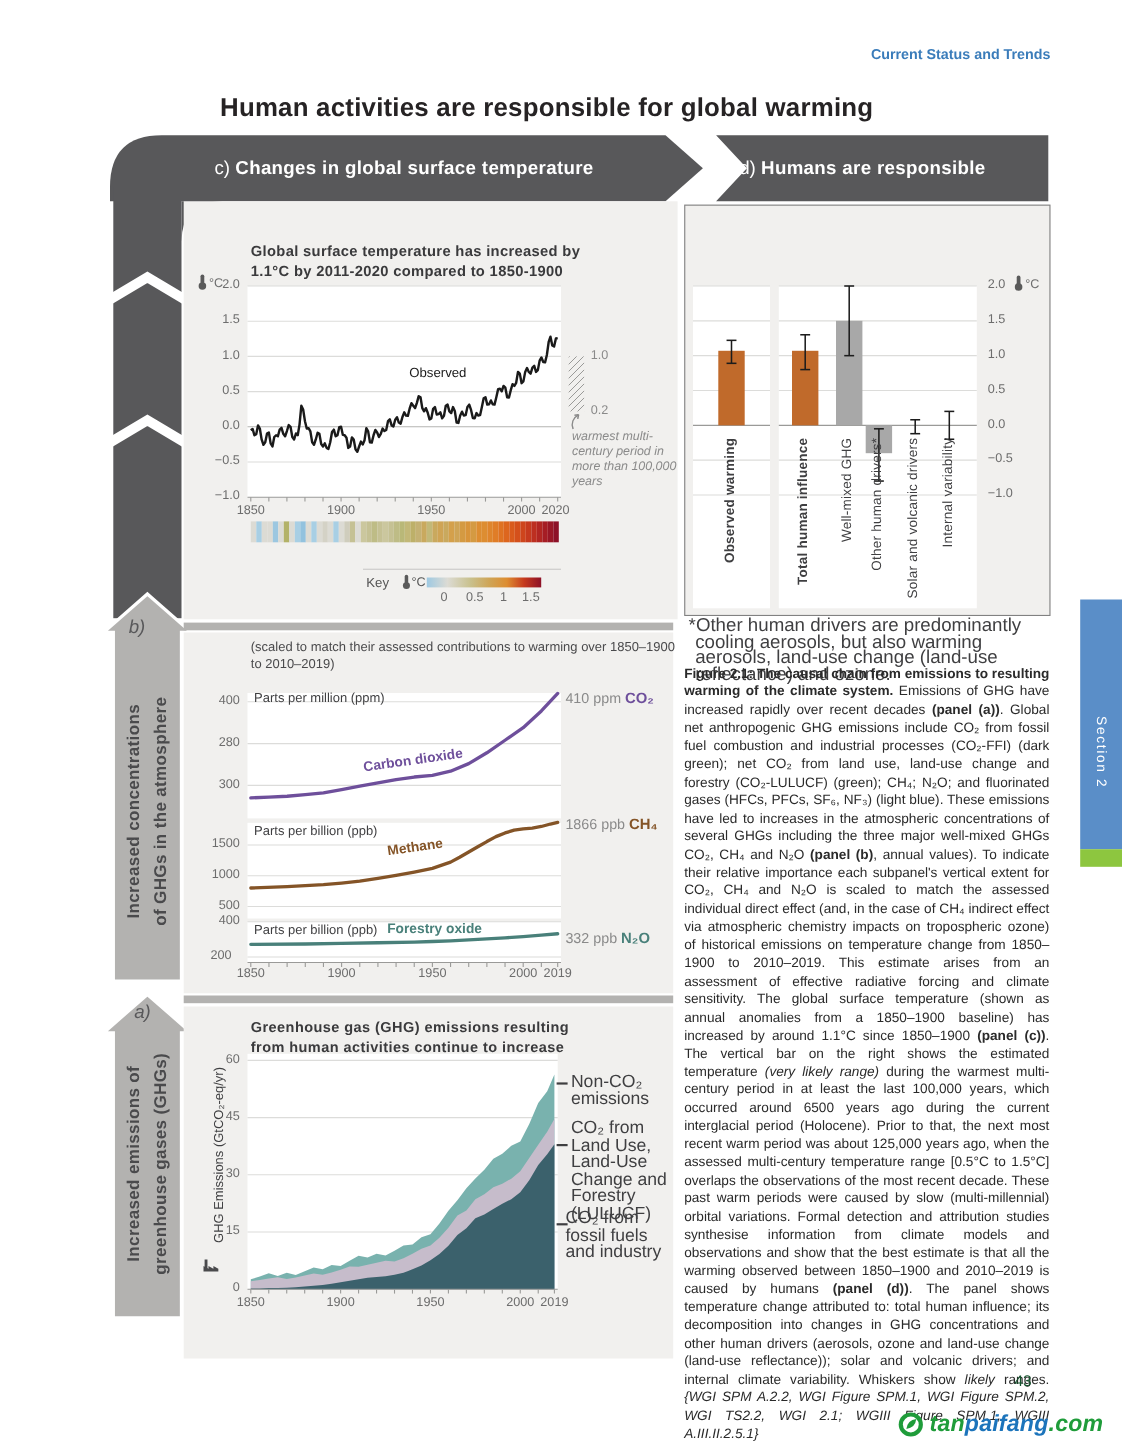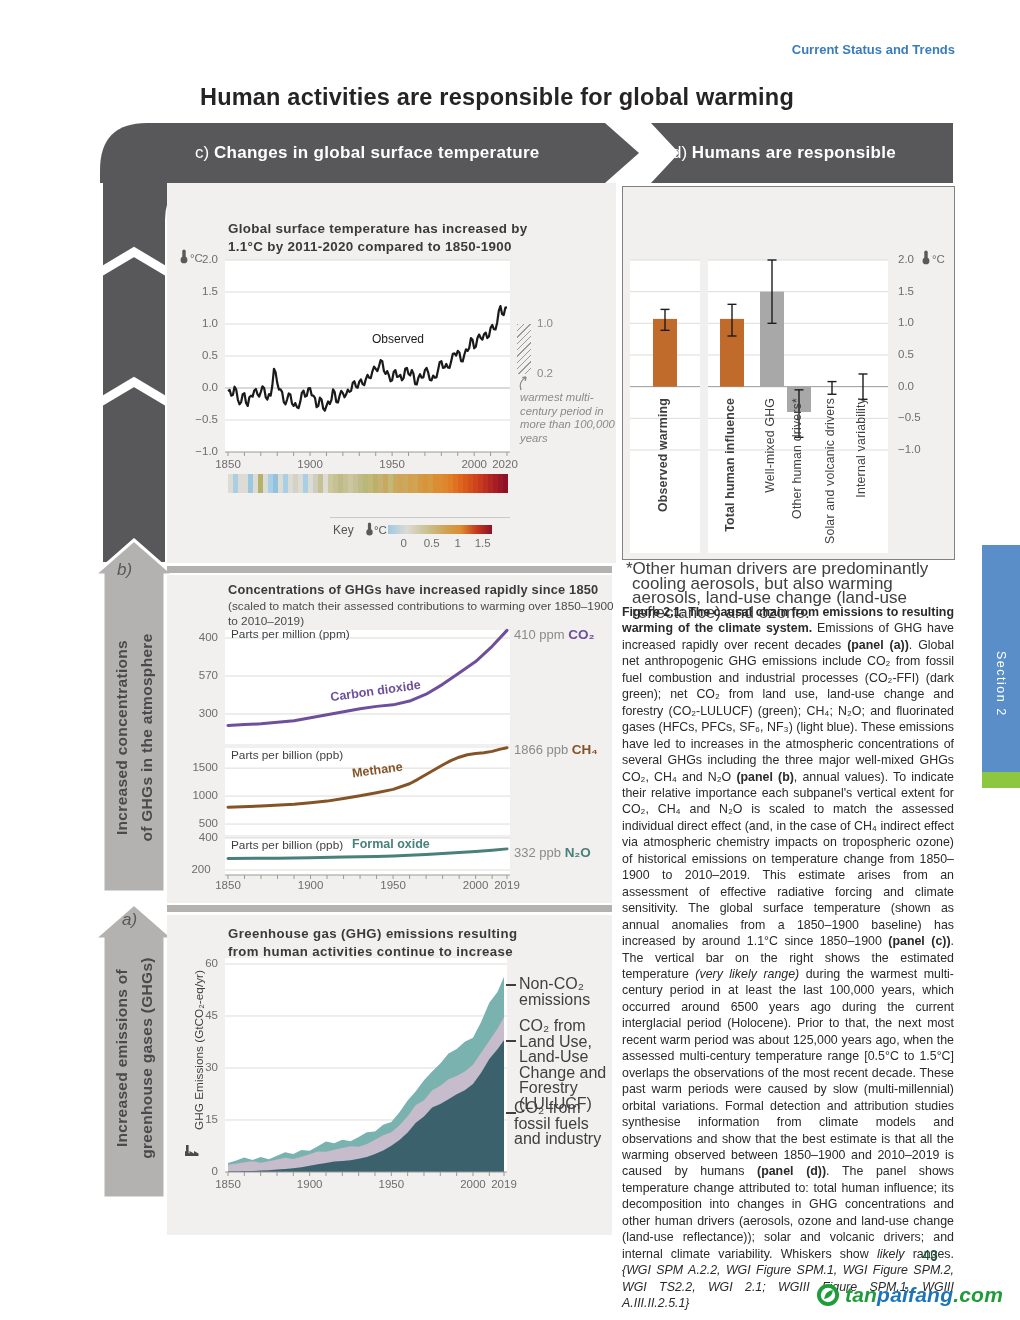--- a/index.html
+++ b/index.html
@@ -258,21 +258,20 @@
   </svg>
   <div class="tick" style="left:932px;top:253px;">°C</div>
   <div class="footnote">*Other human drivers are predominantly cooling aerosols, but also warming aerosols, land-use change (land-use reflectance) and ozone.</div>
 
   <div class="sec-label" style="left:117px;top:560px;">b)</div>
   <div class="rot90 arrow-text" style="left:109px;top:890px;width:305px;">
     <div>Increased concentrations</div>
     <div>of GHGs in the atmosphere</div>
   </div>
   <div class="ptitle" style="left:228px;top:581px;font-size:12.8px;letter-spacing:.2px;">
-    <div>Concentrations of GHGs have increased rapidly since 1850</div>
     <div class="psub" style="white-space:normal;width:396px;">(scaled to match their assessed contributions to warming over 1850–1900 to 2010–2019)</div>
   </div>
   <svg id="svg-conc" style="left:225px;top:622px;" width="285" height="262">
       <rect x="0" y="8" width="285" height="114" fill="#fff"></rect>
       <line x1="0" y1="15.98" x2="285" y2="15.98" stroke="#dcdcda" stroke-width="1"></line>
       <line x1="0" y1="53.98" x2="285" y2="53.98" stroke="#dcdcda" stroke-width="1"></line>
       <line x1="0" y1="91.98" x2="285" y2="91.98" stroke="#dcdcda" stroke-width="1"></line>
       <polyline points="3,103.38 19.50887573964497,102.62 36.01775147928994,101.86 52.52662721893491,100.34 69.03550295857988,98.82 85.54437869822485,95.78 102.05325443786982,92.74 118.56213017751479,89.7 135.07100591715977,86.66 151.57988165680473,84.38 168.0887573964497,82.86 184.5976331360947,79.06 201.10650887573965,72.22 217.6153846153846,62.34 234.12426035502958,50.94 250.63313609467457,39.54 267.14201183431953,24.34 282,8.38" fill="none" stroke="#6e4f9b" stroke-width="3" stroke-linecap="round" stroke-linejoin="round"></polyline>
       <rect x="0" y="126" width="285" height="87" fill="#fff"></rect>
       <line x1="0" y1="146.12853470437017" x2="285" y2="146.12853470437017" stroke="#dcdcda" stroke-width="1"></line>
@@ -301,21 +300,21 @@
       <line x1="234.12426035502958" y1="253" x2="234.12426035502958" y2="257" stroke="#9a9a98" stroke-width="1"></line>
       <line x1="250.63313609467457" y1="253" x2="250.63313609467457" y2="257" stroke="#9a9a98" stroke-width="1"></line>
       <line x1="267.14201183431953" y1="253" x2="267.14201183431953" y2="257" stroke="#9a9a98" stroke-width="1"></line>
       <line x1="282" y1="253" x2="282" y2="257" stroke="#9a9a98" stroke-width="1"></line>
     </svg>
   <div class="small-lab" style="left:231px;top:627px;">Parts per million (ppm)</div>
   <div class="small-lab" style="left:231px;top:748px;">Parts per billion (ppb)</div>
   <div class="small-lab" style="left:231px;top:838px;">Parts per billion (ppb)</div>
   <div class="series-lab gas-name" style="left: 330px; top: 684px; transform: rotate(-8deg); color: rgb(110, 79, 155);">Carbon dioxide</div>
   <div class="series-lab gas-name" style="left: 352px; top: 763px; transform: rotate(-8deg); color: rgb(132, 84, 39);">Methane</div>
-  <div class="series-lab gas-name" style="left: 352px; top: 837px; color: rgb(73, 128, 122);">Formal oxide</div>
+  <div class="series-lab gas-name" style="left: 352px; top: 837px; color: rgb(73, 128, 122);">Forestry oxide</div>
   <div class="end-lab" style="left:514px;top:627px;">
     <span>410 ppm</span> <span class="gas gas-sym" style="color: rgb(110, 79, 155);">CO₂</span>
   </div>
   <div class="end-lab" style="left:514px;top:742px;">
     <span>1866 ppb</span> <span class="gas gas-sym" style="color: rgb(132, 84, 39);">CH₄</span>
   </div>
   <div class="end-lab" style="left:514px;top:845px;">
     <span>332 ppb</span> <span class="gas gas-sym" style="color: rgb(73, 128, 122);">N₂O</span>
   </div>
 
@@ -404,21 +403,21 @@
     <div class="tick " style="left: 898px; top: 379.66px;">0.0</div>
     <div class="tick " style="left: 898px; top: 411.325px;">−0.5</div>
     <div class="tick " style="left: 898px; top: 442.99px;">−1.0</div>
     <div class="vlabel vb" style="left: 656px; top: 398px;">Observed warming</div>
     <div class="vlabel vb" style="left: 723px; top: 398px;">Total human influence</div>
     <div class="vlabel" style="left: 763px; top: 398px;">Well-mixed GHG</div>
     <div class="vlabel" style="left: 790px; top: 398px;">Other human drivers*</div>
     <div class="vlabel" style="left: 823px; top: 398px;">Solar and volcanic drivers</div>
     <div class="vlabel" style="left: 854px; top: 398px;">Internal variability</div>
     <div class="tick tick-r" style="left: 184px; top: 630.98px;">400</div>
-    <div class="tick tick-r" style="left: 184px; top: 668.98px;">570</div>
+    <div class="tick tick-r" style="left: 184px; top: 668.98px;">280</div>
     <div class="tick tick-r" style="left: 184px; top: 706.98px;">300</div>
     <div class="tick tick-r" style="left: 184px; top: 761.129px;">1500</div>
     <div class="tick tick-r" style="left: 184px; top: 789.085px;">1000</div>
     <div class="tick tick-r" style="left: 184px; top: 817.041px;">500</div>
     <div class="tick tick-r" style="left: 184px; top: 831px;">400</div>
     <div class="tick tick-r" style="left: 184px; top: 863px; text-align: center;">200</div>
     <div class="tick tick-c" style="left: 206px; top: 879px;">1850</div>
     <div class="tick tick-c" style="left: 288.544px; top: 879px;">1900</div>
     <div class="tick tick-c" style="left: 371.089px; top: 879px;">1950</div>
     <div class="tick tick-c" style="left: 453.633px; top: 879px;">2000</div>

